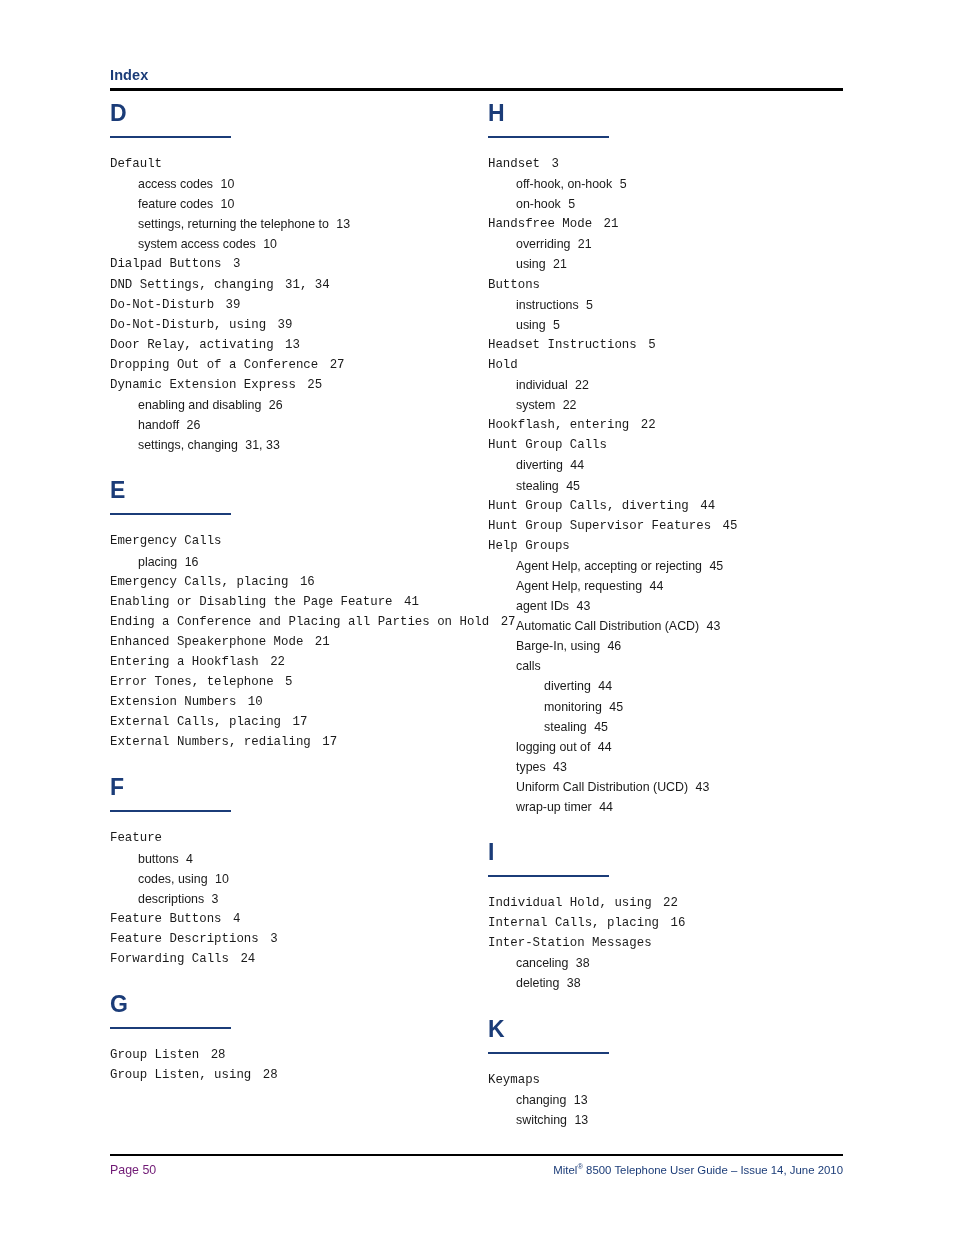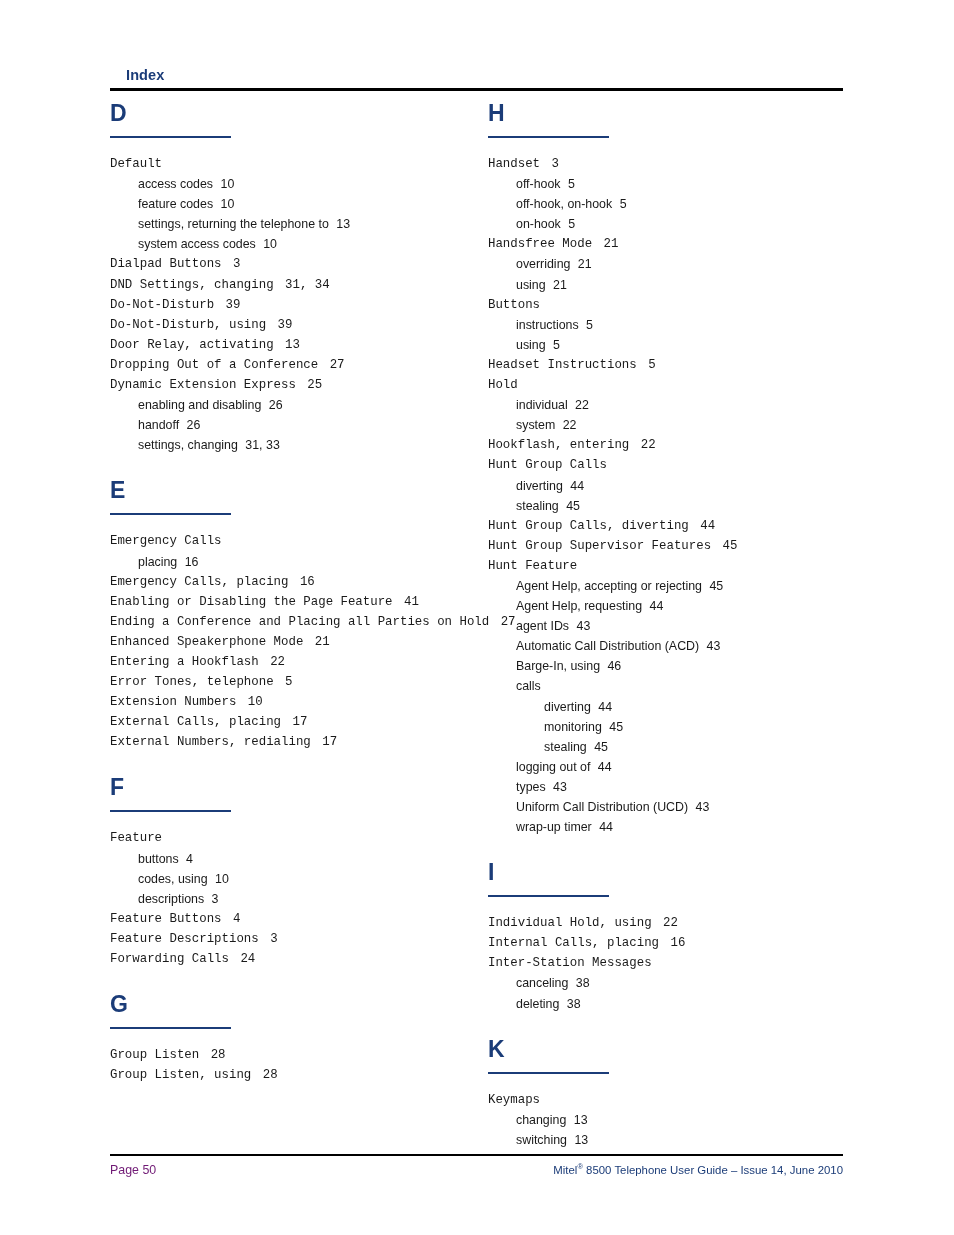--- a/index.html
+++ b/index.html
@@ -30,21 +30,20 @@
     top: 66px;
     width: 733px;
   }
   .doc-header .header-title {
     font-size: 14.5px;
     font-weight: bold;
     color: #1b3c78;
     letter-spacing: 0.1px;
     line-height: 18px;
     padding-bottom: 4px;
-    margin-left: 16px;
   }
   .doc-header .header-rule {
     height: 2.5px;
     background: #000000;
     width: 100%;
   }
 
   
   .columns {
     position: absolute;
@@ -185,40 +184,39 @@
           <div class="letter-rule"></div>
           <div class="entry lvl0"><span>Group Listen</span><span class="pages"> 28</span></div>
           <div class="entry lvl0"><span>Group Listen, using</span><span class="pages"> 28</span></div>
         </div>
       </div>
     <div class="col right">
         <div class="letter-group">
           <div class="letter-head">H</div>
           <div class="letter-rule"></div>
           <div class="entry lvl0"><span>Handset</span><span class="pages"> 3</span></div>
-          <div class="entry lvl1"><span>off-hook</span><span class="pages"> 5</span></div>
           <div class="entry lvl1"><span>off-hook, on-hook</span><span class="pages"> 5</span></div>
           <div class="entry lvl1"><span>on-hook</span><span class="pages"> 5</span></div>
           <div class="entry lvl0"><span>Handsfree Mode</span><span class="pages"> 21</span></div>
           <div class="entry lvl1"><span>overriding</span><span class="pages"> 21</span></div>
           <div class="entry lvl1"><span>using</span><span class="pages"> 21</span></div>
           <div class="entry lvl0"><span>Buttons</span></div>
           <div class="entry lvl1"><span>instructions</span><span class="pages"> 5</span></div>
           <div class="entry lvl1"><span>using</span><span class="pages"> 5</span></div>
           <div class="entry lvl0"><span>Headset Instructions</span><span class="pages"> 5</span></div>
           <div class="entry lvl0"><span>Hold</span></div>
           <div class="entry lvl1"><span>individual</span><span class="pages"> 22</span></div>
           <div class="entry lvl1"><span>system</span><span class="pages"> 22</span></div>
           <div class="entry lvl0"><span>Hookflash, entering</span><span class="pages"> 22</span></div>
           <div class="entry lvl0"><span>Hunt Group Calls</span></div>
           <div class="entry lvl1"><span>diverting</span><span class="pages"> 44</span></div>
           <div class="entry lvl1"><span>stealing</span><span class="pages"> 45</span></div>
           <div class="entry lvl0"><span>Hunt Group Calls, diverting</span><span class="pages"> 44</span></div>
           <div class="entry lvl0"><span>Hunt Group Supervisor Features</span><span class="pages"> 45</span></div>
-          <div class="entry lvl0"><span>Hunt Feature</span></div>
+          <div class="entry lvl0"><span>Help Groups</span></div>
           <div class="entry lvl1"><span>Agent Help, accepting or rejecting</span><span class="pages"> 45</span></div>
           <div class="entry lvl1"><span>Agent Help, requesting</span><span class="pages"> 44</span></div>
           <div class="entry lvl1"><span>agent IDs</span><span class="pages"> 43</span></div>
           <div class="entry lvl1"><span>Automatic Call Distribution (ACD)</span><span class="pages"> 43</span></div>
           <div class="entry lvl1"><span>Barge-In, using</span><span class="pages"> 46</span></div>
           <div class="entry lvl1"><span>calls</span></div>
           <div class="entry lvl2"><span>diverting</span><span class="pages"> 44</span></div>
           <div class="entry lvl2"><span>monitoring</span><span class="pages"> 45</span></div>
           <div class="entry lvl2"><span>stealing</span><span class="pages"> 45</span></div>
           <div class="entry lvl1"><span>logging out of</span><span class="pages"> 44</span></div>

